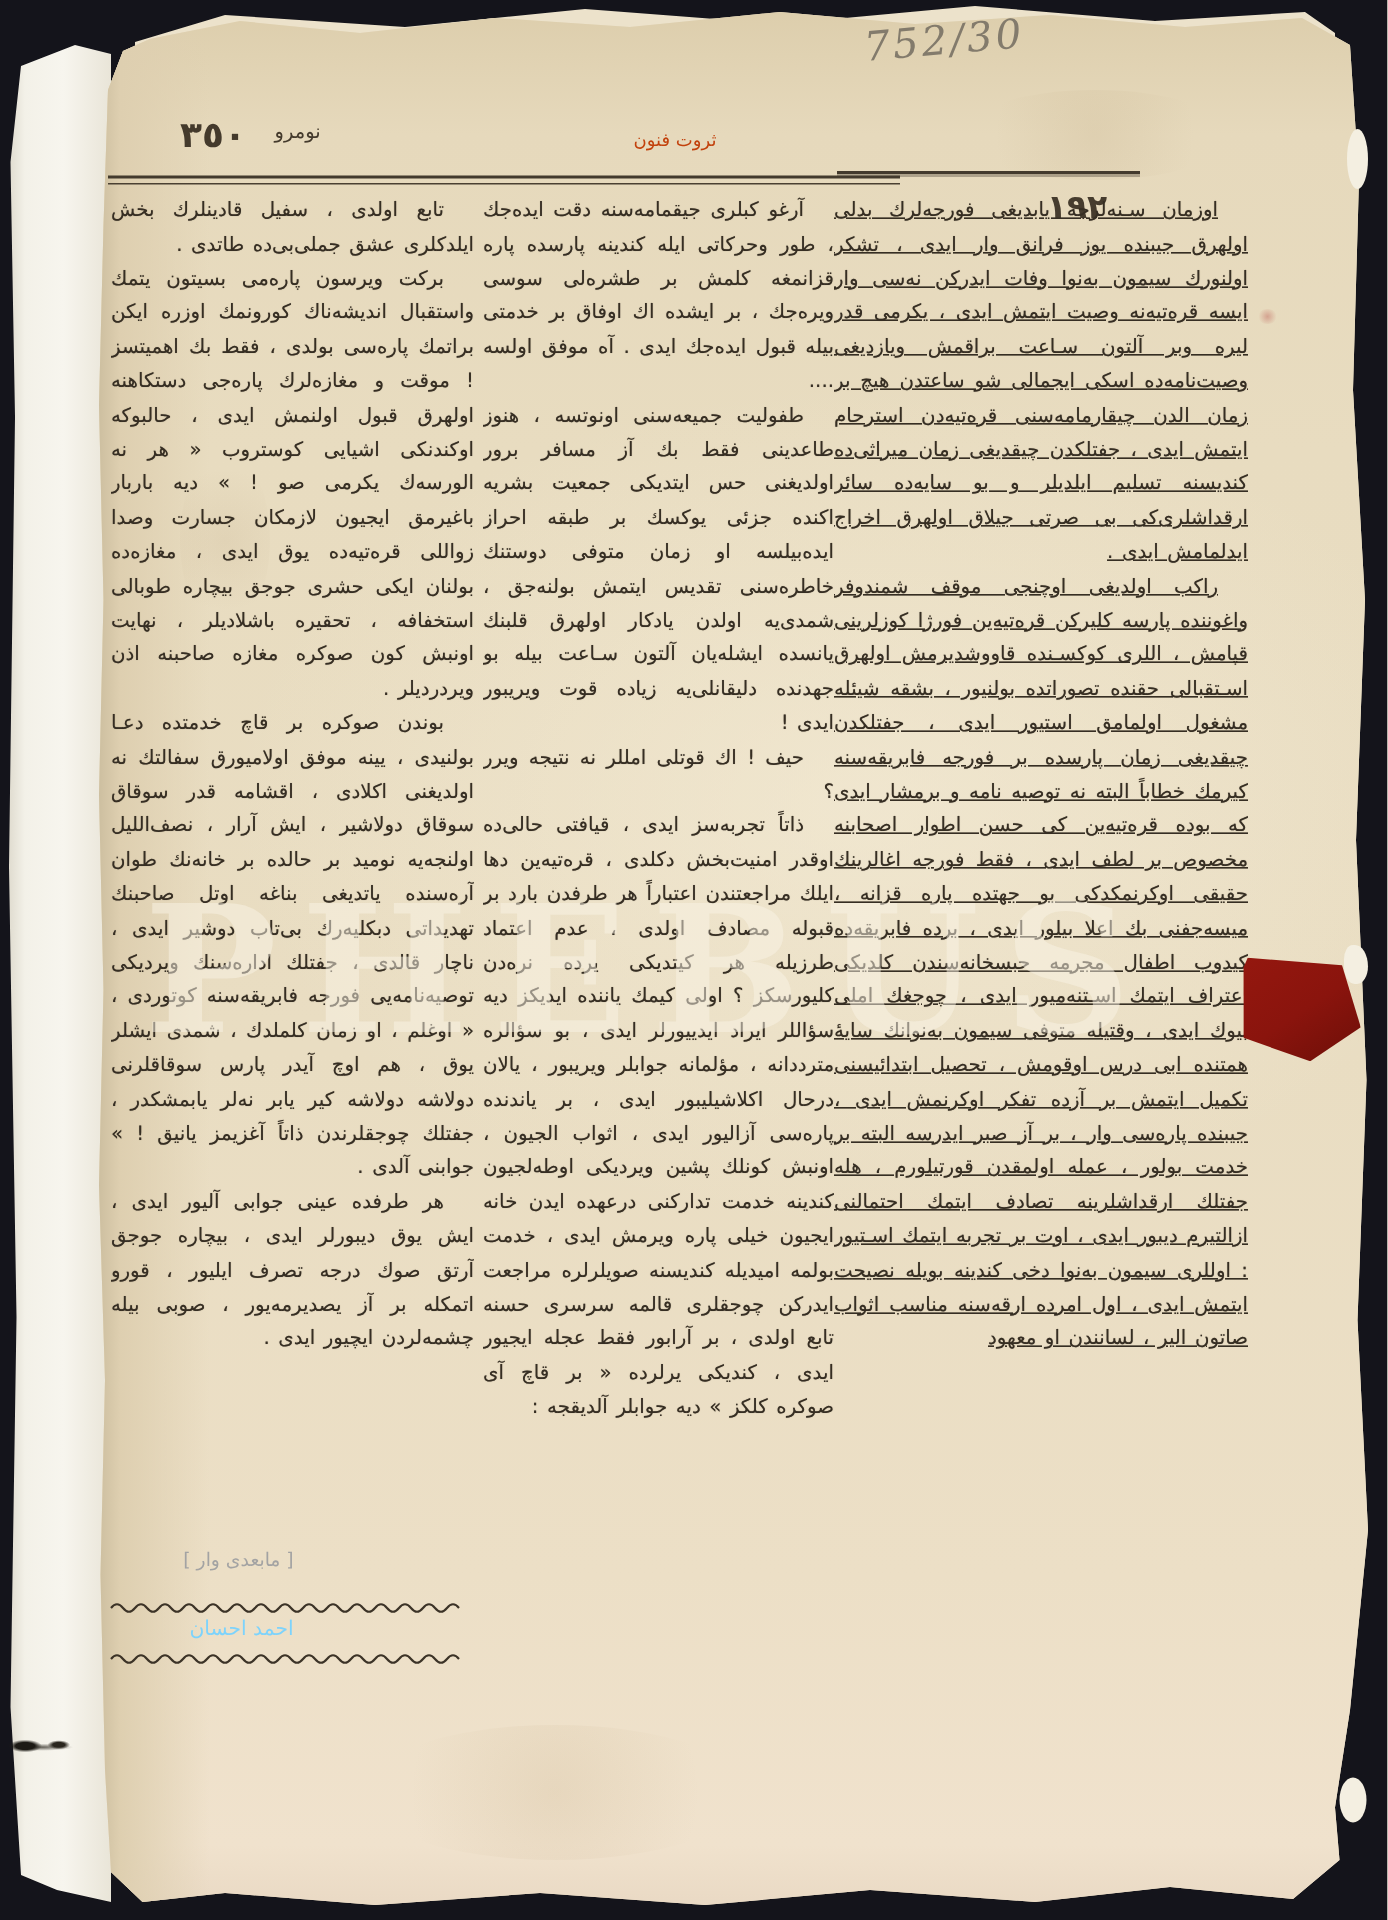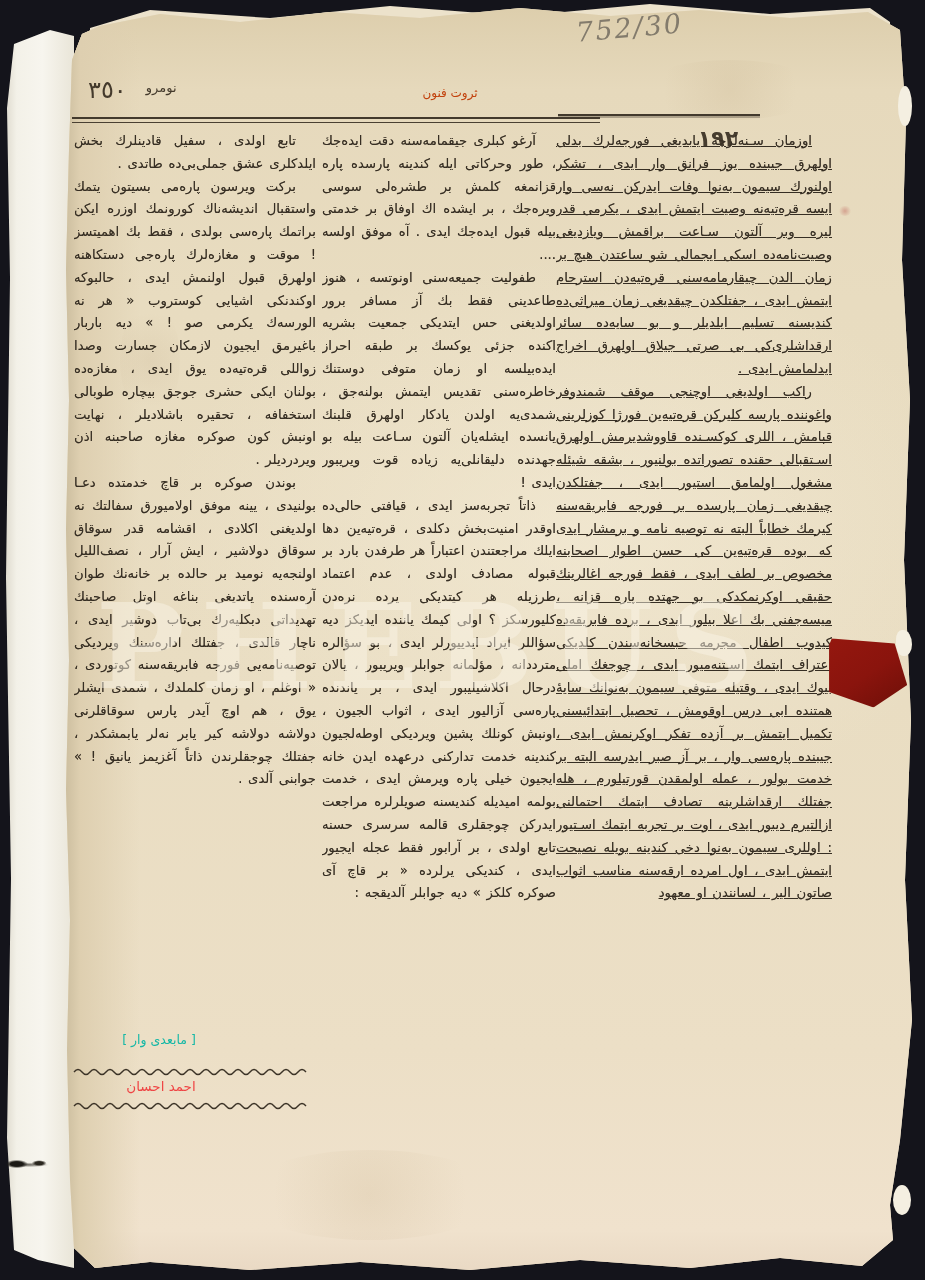--- a/index.html
+++ b/index.html
@@ -64,46 +64,46 @@
   .rule-right{position:absolute;left:558px;top:114px;width:202px;height:2px;background:#433a2d;box-shadow:0 2px 0 rgba(67,58,45,.35);}
   .journal-title{
     position:absolute;left:340px;top:86px;width:220px;
     text-align:center;font-size:12px;color:#c2410c;direction:rtl;
   }
   .issue{
     position:absolute;left:88px;top:76px;width:210px;
     direction:rtl;text-align:left;color:#443a2c;
   }
   .issue .issue-word{font-size:13px;vertical-align:6px;margin-left:14px;}
-  .issue .issue-number{font-size:24px;font-weight:normal;}
+  .issue .issue-number{font-size:24px;font-weight:bold;margin-left:32px;}
   .rule-long{
     position:absolute;left:72px;top:117px;width:528px;height:3px;
     border-top:2px solid #433a2d;border-bottom:1.4px solid #4a4032;
   }
   
   .col{position:absolute;top:130px;direction:rtl;overflow:hidden;color:#362e23;}
   .col-right{left:556px;width:276px;height:1016px;text-decoration:underline;}
   .col-mid{left:322px;width:234px;height:1016px;}
   .col-left{left:74px;width:242px;height:882px;}
   .col p{
     margin:0;font-size:13.2px;line-height:22.8px;
     text-align:justify;text-indent:20px;word-spacing:1.5px;
     text-shadow:0 0 .5px rgba(54,46,35,.55);
   }
   
   .continuation{
     position:absolute;left:84px;top:1032px;width:150px;
-    direction:rtl;text-align:center;font-size:12.5px;color:#14b8a6;
+    direction:rtl;text-align:center;font-size:12.5px;color:#a3a3a3;
   }
   .wavy{position:absolute;left:72px;width:238px;height:10px;}
   .wavy.w1{top:1066px;}
   .wavy.w2{top:1100px;}
   .signature{
     position:absolute;left:96px;top:1078px;width:130px;
-    direction:rtl;text-align:center;font-size:13.5px;color:#ef4444;
+    direction:rtl;text-align:center;font-size:13.5px;color:#7dd3fc;
   }
   
   .red-mark{
     position:absolute;left:826px;top:630px;width:80px;height:78px;
     background:linear-gradient(150deg,#96180f 0,#8a140d 55%,#6e0f08 100%);
     clip-path:polygon(10% 8%,88% 20%,100% 74%,56% 100%,2% 76%,6% 16%);
     transform:rotate(-4deg);
   }
   
   .watermark{
@@ -145,27 +145,29 @@
   <div class="rule-long"></div>
 
   <div class="col col-right">
     <p>اوزمان سـنه‌لرجه يابديغى فورجه‌لرك بدلى اولهرق جيبنده يوز فرانق وار ايدى ، تشكر اولنورك سيمون به‌نوا وفات ايدركن نه‌سى وار ايسه قره‌تيه‌نه وصيت ايتمش ايدى ، يكرمى قدر ليره وبر آلتون سـاعت براقمش ويازديغى وصيت‌نامه‌ده اسكى ايجمالى شو ساعتدن هيچ بر زمان الدن چيقارمامه‌سنى قره‌تيه‌دن استرحام ايتمش ايدى ، جفتلكدن چيقديغى زمان ميراثى‌ده كنديسنه تسليم ايلديلر و بو سايه‌ده سائر ارقداشلرى‌كى بى صرتى جيلاق اولهرق اخراج ايدلمامش ايدى .</p>
     <p>راكب اولديغى اوچنجى موقف شمندوفر واغوننده پارسه كليركن قره‌تيه‌ين فورژا كوزلرينى قپامش ، اللرى كوكسـنده قاووشديرمش اولهرق اسـتقبالى حقنده تصوراتده بولنيور ، بشقه شيئله مشغول اولمامق استيور ايدى ، جفتلكدن چيقديغى زمان پارسده بر فورجه فابريقه‌سنه كيرمك خطاباً البته نه توصيه نامه و برمشار ايدى كه بوده قره‌تيه‌ين كى حسن اطوار اصحابنه مخصوص بر لطف ايدى ، فقط فورجه اغالرينك حقيقى اوكرنمكدكى بو جهتده پاره قزانه ، ميسه‌جفنى بك اعلا بيلور ايدى ، برده فابريقه‌ده كيدوب اطفال مجرمه حبسخانه‌سندن كلديكى اعتراف ايتمك اسـتنه‌ميور ايدى ، چوجغك املى بيوك ايدى ، وقتيله متوفى سيمون به‌نوانك سايهٔ همتنده ابى درس اوقومش ، تحصيل ابتدائيسنى تكميل ايتمش بر آزده تفكر اوكرنمش ايدى ، جيبنده پاره‌سى وار ، بر آز صبر ايدرسه البته بر خدمت بولور ، عمله اولمقدن قورتيلورم ، هله جفتلك ارقداشلرينه تصادف ايتمك احتمالنى ازالتيرم ديبور ايدى ، اوت بر تجربه ايتمك اسـتيور : اوللرى سيمون به‌نوا دخى كندينه بويله نصيحت ايتمش ايدى ، اول امرده ارقه‌سنه مناسب اثواب صاتون الير ، لسانندن او معهود</p>
   </div>
 
   <div class="col col-mid">
     <p>آرغو كبلرى جيقمامه‌سنه دقت ايده‌جك ، طور وحركاتى ايله كندينه پارسده پاره قزانمغه كلمش بر طشره‌لى سوسى ويره‌جك ، بر ايشده اك اوفاق بر خدمتى بيله قبول ايده‌جك ايدى . آه موفق اولسه ....</p>
     <p>طفوليت جميعه‌سنى اونوتسه ، هنوز طاعدينى فقط بك آز مسافر برور اولديغنى حس ايتديكى جمعيت بشريه اكنده جزئى يوكسك بر طبقه احراز ايده‌بيلسه او زمان متوفى دوستنك خاطره‌سنى تقديس ايتمش بولنه‌جق ، شمدى‌يه اولدن يادكار اولهرق قلبنك يانسده ايشله‌يان آلتون سـاعت بيله بو جهدنده دليقانلى‌يه زياده قوت ويريبور ايدى !</p>
+    <p>حيف ! اك قوتلى امللر نه نتيجه ويرر ؟</p>
     <p>ذاتاً تجربه‌سز ايدى ، قيافتى حالى‌ده اوقدر امنيت‌بخش دكلدى ، قره‌تيه‌ين دها ايلك مراجعتندن اعتباراً هر طرفدن بارد بر قبوله مصادف اولدى ، عدم اعتماد طرزيله هر كيتديكى يرده نره‌دن كليورسكز ؟ اولى كيمك ياننده ايديكز ديه سؤاللر ايراد ايدييورلر ايدى ، بو سؤالره مترددانه ، مؤلمانه جوابلر ويريبور ، يالان درحال اكلاشيليبور ايدى ، بر ياندنده پاره‌سى آزاليور ايدى ، اثواب الجيون ، اونبش كونلك پشين ويرديكى اوطه‌لجيون كندينه خدمت تداركنى درعهده ايدن خانه ايجيون خيلى پاره ويرمش ايدى ، خدمت بولمه اميديله كنديسنه صويلرلره مراجعت ايدركن چوجقلرى قالمه سرسرى حسنه تابع اولدى ، بر آرابور فقط عجله ايجيور ايدى ، كنديكى يرلرده « بر قاچ آى صوكره كلكز » ديه جوابلر آلديقجه :</p>
   </div>
 
   <div class="col col-left">
     <p>تابع اولدى ، سفيل قادينلرك بخش ايلدكلرى عشق جملى‌بى‌ده طاتدى .</p>
     <p>بركت ويرسون پاره‌مى بسيتون يتمك واستقبال انديشه‌ناك كورونمك اوزره ايكن براتمك پاره‌سى بولدى ، فقط بك اهميتسز ! موقت و مغازه‌لرك پاره‌جى دستكاهنه اولهرق قبول اولنمش ايدى ، حالبوكه اوكندنكى اشيايى كوستروب « هر نه الورسه‌ك يكرمى صو ! » ديه باربار باغيرمق ايجيون لازمكان جسارت وصدا زواللى قره‌تيه‌ده يوق ايدى ، مغازه‌ده بولنان ايكى حشرى جوجق بيچاره طوبالى استخفافه ، تحقيره باشلاديلر ، نهايت اونبش كون صوكره مغازه صاحبنه اذن ويردرديلر .</p>
     <p>بوندن صوكره بر قاچ خدمتده دعـا بولنيدى ، يينه موفق اولاميورق سفالتك نه اولديغنى اكلادى ، اقشامه قدر سوقاق سوقاق دولاشير ، ايش آرار ، نصف‌الليل اولنجه‌يه نوميد بر حالده بر خانه‌نك طوان آره‌سنده ياتديغى بناغه اوتل صاحبنك تهديداتى دبكليه‌رك بى‌تاب دوشير ايدى ، ناچار قالدى ، جفتلك اداره‌سنك ويرديكى توصيه‌نامه‌يى فورجه فابريقه‌سنه كوتوردى ، « اوغلم ، او زمان كلملدك ، شمدى ايشلر يوق ، هم اوچ آيدر پارس سوقاقلرنى دولاشه دولاشه كير يابر نه‌لر يابمشكدر ، جفتلك چوجقلرندن ذاتاً آغزيمز يانيق ! » جوابنى آلدى .</p>
+    <p>هر طرفده عينى جوابى آليور ايدى ، ايش يوق ديبورلر ايدى ، بيچاره جوجق آرتق صوك درجه تصرف ايليور ، قورو اتمكله بر آز يصديرمه‌يور ، صوبى بيله چشمه‌لردن ايچيور ايدى .</p>
   </div>
 
   <div class="continuation">[ مابعدى وار ]</div>
 
   <svg class="wavy w1" viewBox="0 0 238 10" preserveAspectRatio="none">
     <path d="M2 6 Q6 1 10 6 T18 6 T26 6 T34 6 T42 6 T50 6 T58 6 T66 6 T74 6 T82 6 T90 6 T98 6 T106 6 T114 6 T122 6 T130 6 T138 6 T146 6 T154 6 T162 6 T170 6 T178 6 T186 6 T194 6 T202 6 T210 6 T218 6 T226 6 T234 6" stroke="#3c3327" stroke-width="1.4" fill="none"></path>
   </svg>
 
   <div class="signature">احمد احسان</div>
 

